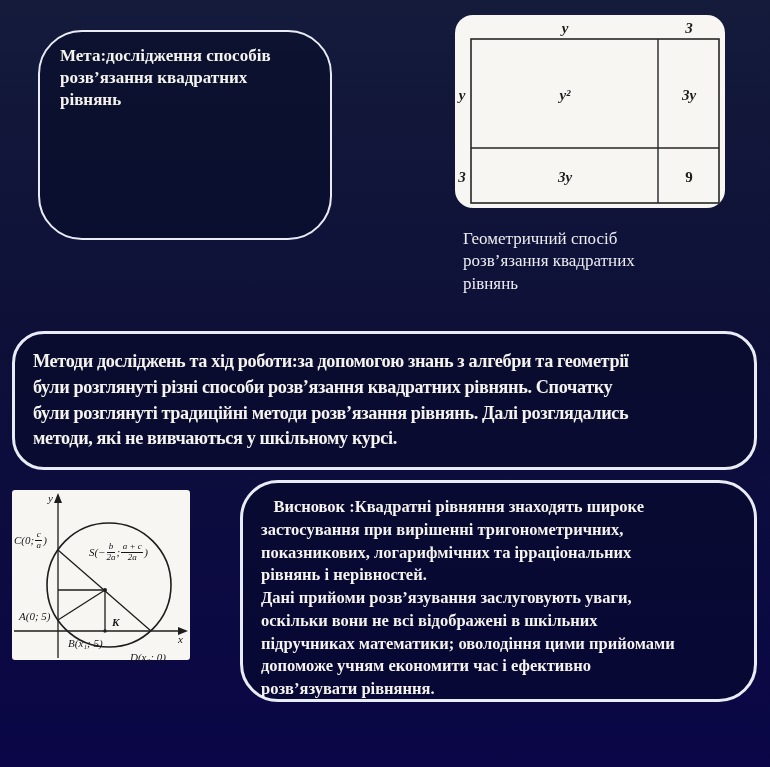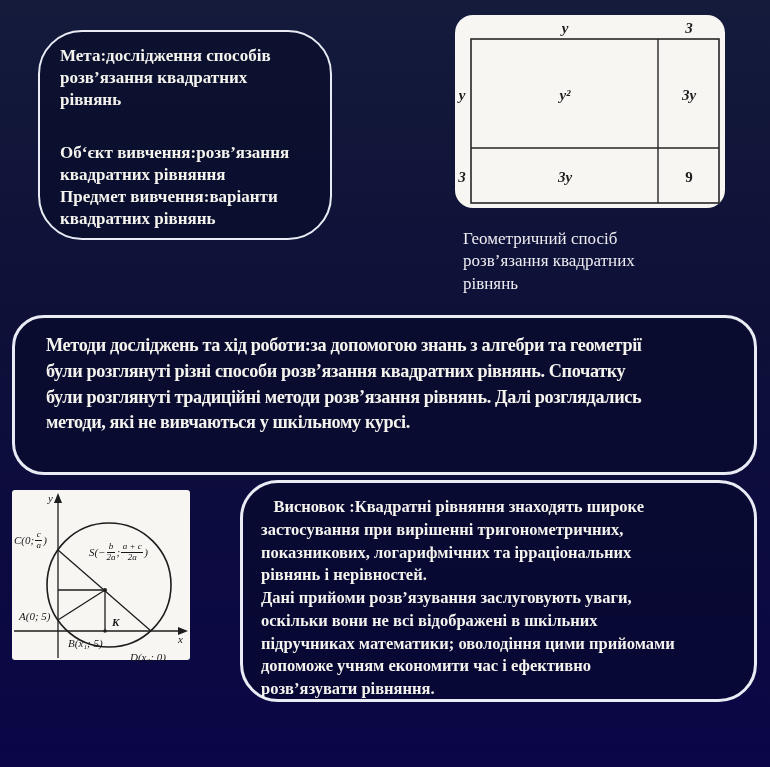--- a/index.html
+++ b/index.html
@@ -7,21 +7,21 @@
     position:relative;width:770px;height:767px;overflow:hidden;
     background:linear-gradient(180deg,#141b3b 0%,#0e1038 42%,#0a0647 100%);
     font-family:"Liberation Serif", serif;color:#f5f3ee;
   }
   
   .outline-box{
     position:absolute;border:2.5px solid #e9ecf5;background:rgba(5,8,35,0.45);
     box-sizing:border-box;
   }
   .box-goal{left:38px;top:30px;width:294px;height:210px;border-radius:44px;padding:13px 16px 0 20px;}
-  .box-methods{left:12px;top:315px;width:745px;height:160px;border-radius:32px;border-width:3px;padding:14px 16px 0 31px;}
+  .box-methods{left:12px;top:331px;width:745px;height:139px;border-radius:32px;border-width:3px;padding:14px 16px 0 18px;}
   .box-conclusion{left:240px;top:480px;width:517px;height:222px;border-radius:38px;border-width:3px;padding:13px 16px 0 18px;}
   .bold-text{font-weight:bold;white-space:pre-wrap;}
   .box-goal .bold-text{font-size:17px;line-height:1.28;}
   .box-goal .part2{margin-top:32px;}
   .box-methods .bold-text{font-size:19px;line-height:1.36;letter-spacing:-0.4px;transform:scaleX(0.96);transform-origin:0 0;width:104%;}
   .box-conclusion .bold-text{font-size:16.5px;line-height:1.38;}
   
   .white-card{position:absolute;background:#f7f6f3;box-sizing:border-box;}
   .card-square{left:455px;top:15px;width:270px;height:193px;border-radius:18px;}
   .card-circle{left:12px;top:490px;width:178px;height:170px;border-radius:3px;}
@@ -47,24 +47,20 @@
 </style>
 </head>
 <body>
 
 <div class="slide">
 
   <div class="outline-box box-goal">
     <div class="bold-text">Мета:дослідження способів
 розв’язання квадратних
 рівнянь</div>
-    <div class="bold-text part2">Об‘єкт вивчення:розв’язання
-квадратних рівняння
-Предмет вивчення:варіанти
-квадратних рівнянь</div>
   </div>
 
   <div class="white-card card-square">
     <svg width="270" height="193" viewBox="0 0 270 193">
       <rect x="16" y="24" width="248" height="164" fill="none" stroke="#262626" stroke-width="1.6"></rect>
       <line x1="203" y1="24" x2="203" y2="188" stroke="#262626" stroke-width="1.4"></line>
       <line x1="16" y1="133" x2="264" y2="133" stroke="#262626" stroke-width="1.4"></line>
     </svg>
     <span class="sq-label" style="left:110px;top:13px;">y</span>
     <span class="sq-label" style="left:234px;top:13px;">3</span>

